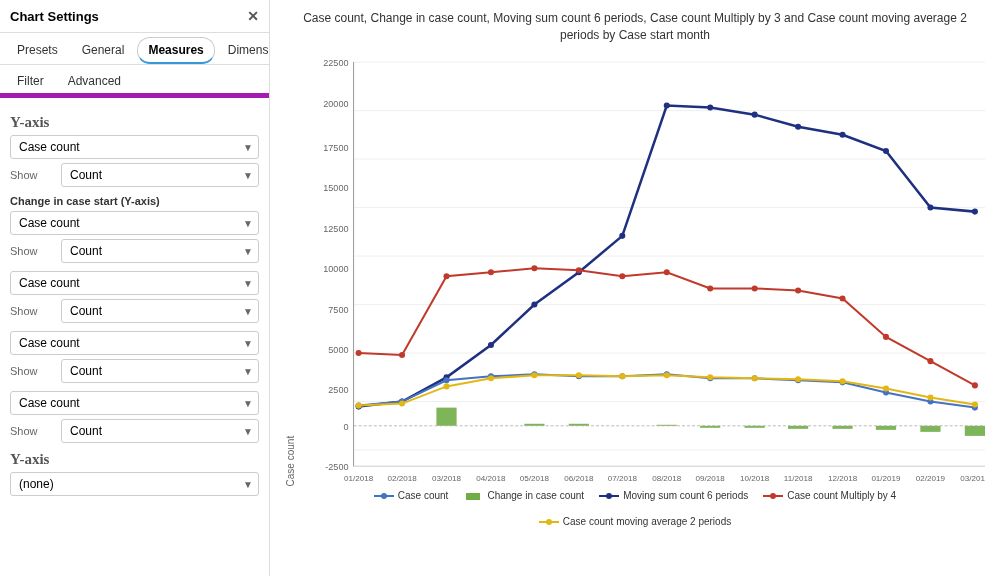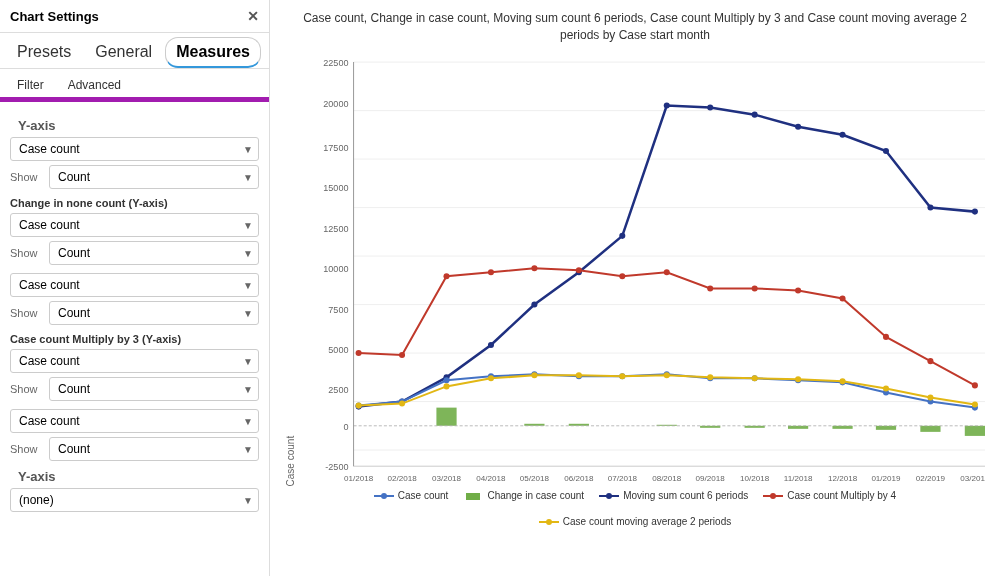--- a/index.html
+++ b/index.html
@@ -31,21 +31,21 @@
     }
     .tabs-row {
       display: flex;
       border-bottom: 1px solid #ddd;
       padding: 4px 6px 0;
       gap: 2px;
     }
     .tab {
       padding: 5px 10px;
       cursor: pointer;
-      font-size: 16px;
+      font-size: 12px;
       border: 1px solid transparent;
       border-bottom: none;
       color: #333;
     }
     .tab.active {
       border-color: #ccc;
       border-bottom: 2px solid #fff;
       background: #fff;
       color: #000;
       font-weight: bold;
@@ -65,24 +65,25 @@
       color: #333;
       border: 1px solid transparent;
     }
 
     .panel-body {
       padding: 8px 10px;
       overflow-y: auto;
       flex: 1;
     }
     .section-label {
-      font-size: 13px;
+      font-size: 15px;
       font-weight: bold;
       color: #555;
-      margin: 8px 8px 4px;
+      margin: 8px 0 4px;
+      font-family: Liberation Serif, serif;
     }
     .dropdown-row {
       position: relative;
       margin-bottom: 4px;
     }
     .dropdown-select {
       width: 100%;
       padding: 4px 24px 4px 8px;
       border: 1px solid #ccc;
       border-radius: 3px;
@@ -96,21 +97,21 @@
       right: 6px;
       top: 50%;
       transform: translateY(-50%);
       pointer-events: none;
       font-size: 10px;
       color: #666;
     }
     .show-row {
       display: flex;
       align-items: center;
-      gap: 7px;
+      gap: 19px;
       margin-bottom: 8px;
     }
     .show-label {
       font-size: 11px;
       color: #666;
       min-width: 32px;
     }
     .show-row .dropdown-row {
       flex: 1;
       margin-bottom: 0;
@@ -214,21 +215,21 @@
     <div class="show-row">
       <span class="show-label">Show</span>
       <div class="dropdown-row">
         <select class="dropdown-select">
           <option>Count</option>
         </select>
         <span class="dropdown-arrow">▼</span>
       </div>
     </div>
 
-    <div class="group-label">Change in none count (Y-axis)</div>
+    <div class="group-label">Change in case start (Y-axis)</div>
     <div class="dropdown-row">
       <select class="dropdown-select">
         <option>Case count</option>
       </select>
       <span class="dropdown-arrow">▼</span>
     </div>
     <div class="show-row">
       <span class="show-label">Show</span>
       <div class="dropdown-row">
         <select class="dropdown-select">
@@ -247,21 +248,20 @@
     <div class="show-row">
       <span class="show-label">Show</span>
       <div class="dropdown-row">
         <select class="dropdown-select">
           <option>Count</option>
         </select>
         <span class="dropdown-arrow">▼</span>
       </div>
     </div>
 
-    <div class="group-label">Case count Multiply by 3 (Y-axis)</div>
     <div class="dropdown-row">
       <select class="dropdown-select">
         <option>Case count</option>
       </select>
       <span class="dropdown-arrow">▼</span>
     </div>
     <div class="show-row">
       <span class="show-label">Show</span>
       <div class="dropdown-row">
         <select class="dropdown-select">

